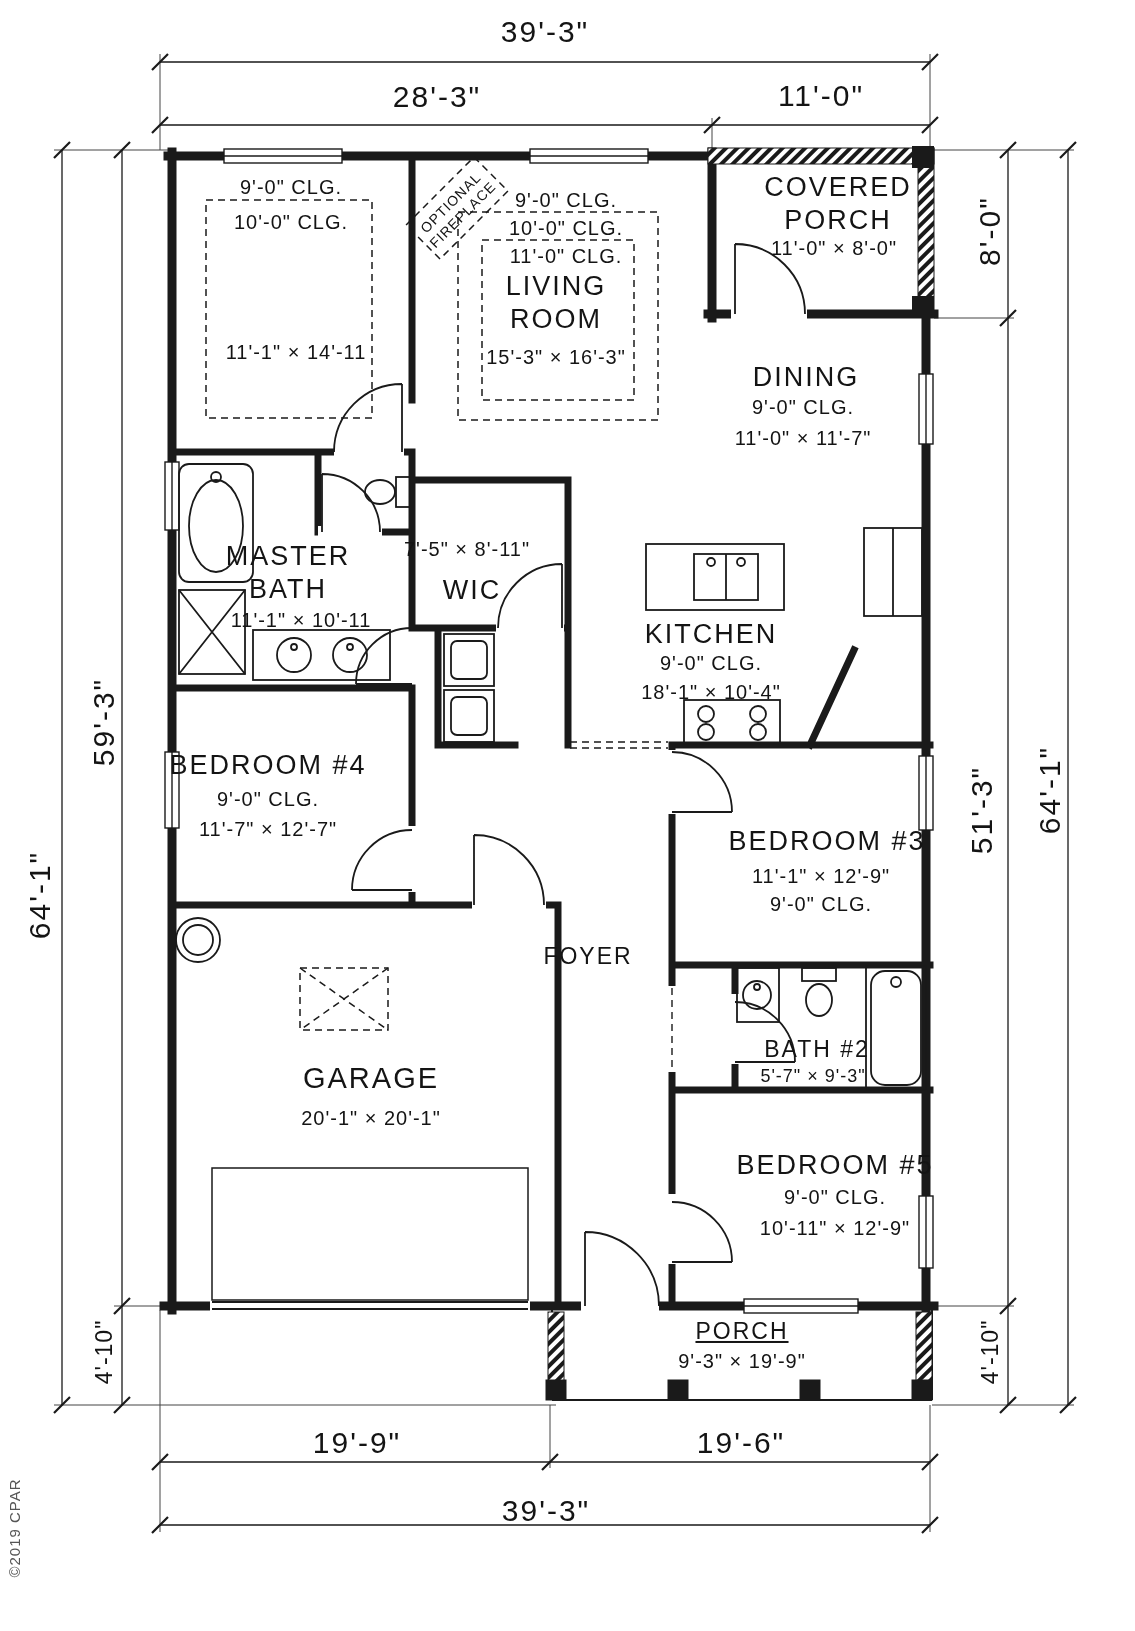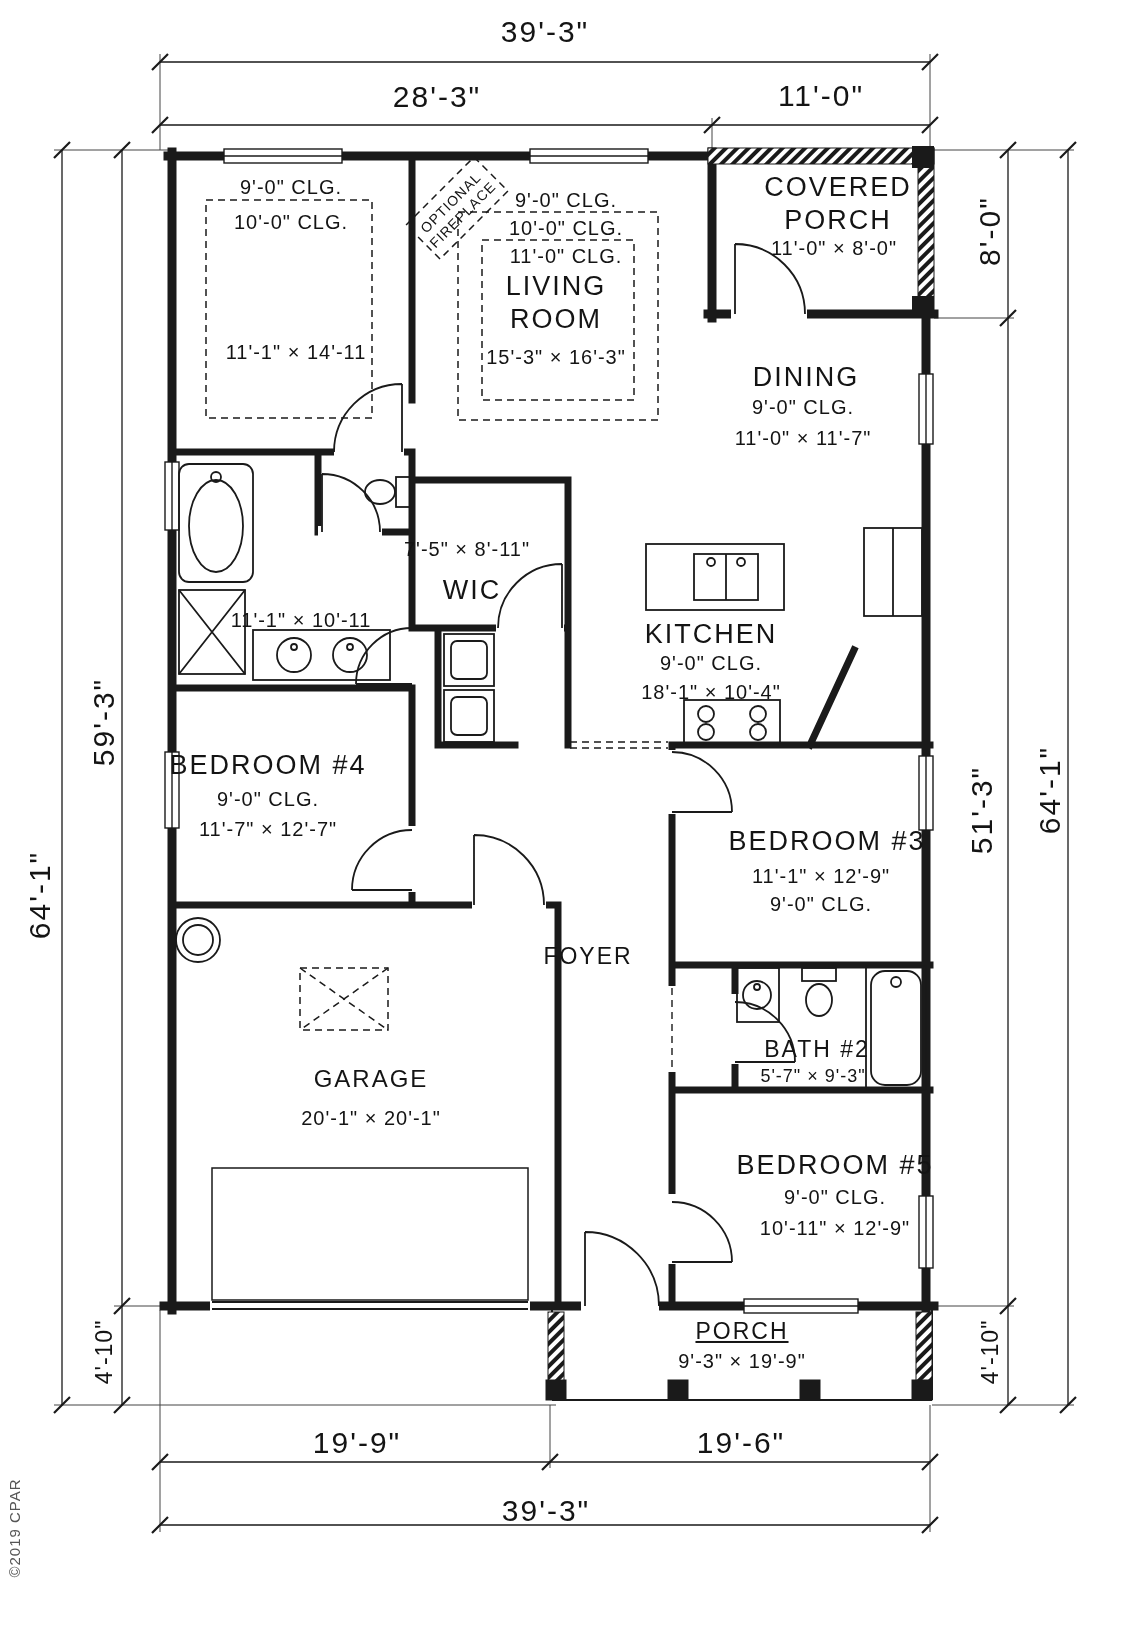--- a/index.html
+++ b/index.html
@@ -315,40 +315,41 @@
 <div class="lbl clg" style="left:566px;top:200px;">9'-0" CLG.</div>
 <div class="lbl clg" style="left:566px;top:228px;">10'-0" CLG.</div>
 <div class="lbl clg" style="left:566px;top:256px;">11'-0" CLG.</div>
 <div class="lbl room wrap" style="left:556px;top:303px;width:140px;">LIVING ROOM</div>
 <div class="lbl size" style="left:556px;top:357px;">15'-3" × 16'-3"</div>
 
 <div class="lbl room" style="left:806px;top:377px;">DINING</div>
 <div class="lbl clg" style="left:803px;top:407px;">9'-0" CLG.</div>
 <div class="lbl size" style="left:803px;top:438px;">11'-0" × 11'-7"</div>
 
+<div class="lbl room wrap" style="left:288px;top:573px;width:160px;">MASTER BATH</div>
 <div class="lbl size" style="left:301px;top:620px;">11'-1" × 10'-11</div>
 
 <div class="lbl size" style="left:467px;top:549px;">7'-5" × 8'-11"</div>
 <div class="lbl room" style="left:472px;top:590px;">WIC</div>
 
 <div class="lbl room" style="left:711px;top:634px;">KITCHEN</div>
 <div class="lbl clg" style="left:711px;top:663px;">9'-0" CLG.</div>
 <div class="lbl size" style="left:711px;top:692px;">18'-1" × 10'-4"</div>
 
 <div class="lbl room" style="left:268px;top:765px;">BEDROOM #4</div>
 <div class="lbl clg" style="left:268px;top:799px;">9'-0" CLG.</div>
 <div class="lbl size" style="left:268px;top:829px;">11'-7" × 12'-7"</div>
 
 <div class="lbl room" style="left:827px;top:841px;text-align:center;">BEDROOM #3</div>
 <div class="lbl size" style="left:821px;top:876px;">11'-1" × 12'-9"</div>
 <div class="lbl clg" style="left:821px;top:904px;">9'-0" CLG.</div>
 
 <div class="lbl room-sm" style="left:588px;top:956px;">FOYER</div>
 
-<div class="lbl room" style="left:371px;top:1079px;font-size:24px;">GARAGE</div>
+<div class="lbl room" style="left:371px;top:1079px;font-size:29px;">GARAGE</div>
 <div class="lbl size" style="left:371px;top:1118px;">20'-1" × 20'-1"</div>
 
 <div class="lbl room-sm" style="left:817px;top:1049px;">BATH #2</div>
 <div class="lbl size" style="left:813px;top:1077px;font-size:18px;">5'-7" × 9'-3"</div>
 
 <div class="lbl room" style="left:835px;top:1165px;">BEDROOM #5</div>
 <div class="lbl clg" style="left:835px;top:1197px;">9'-0" CLG.</div>
 <div class="lbl size" style="left:835px;top:1228px;">10'-11" × 12'-9"</div>
 
 <div class="lbl room-sm underl" style="left:742px;top:1331px;">PORCH</div>

